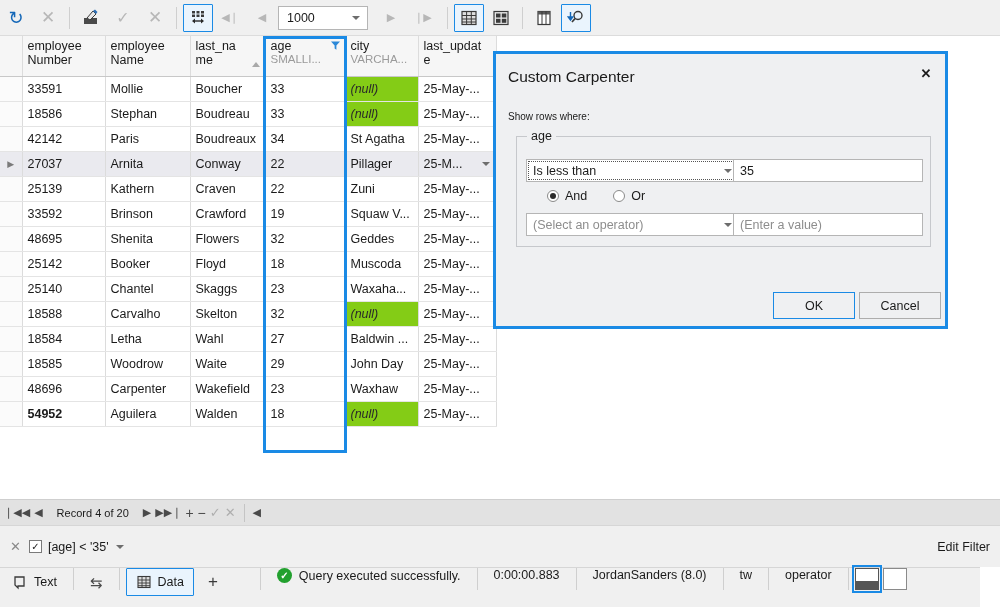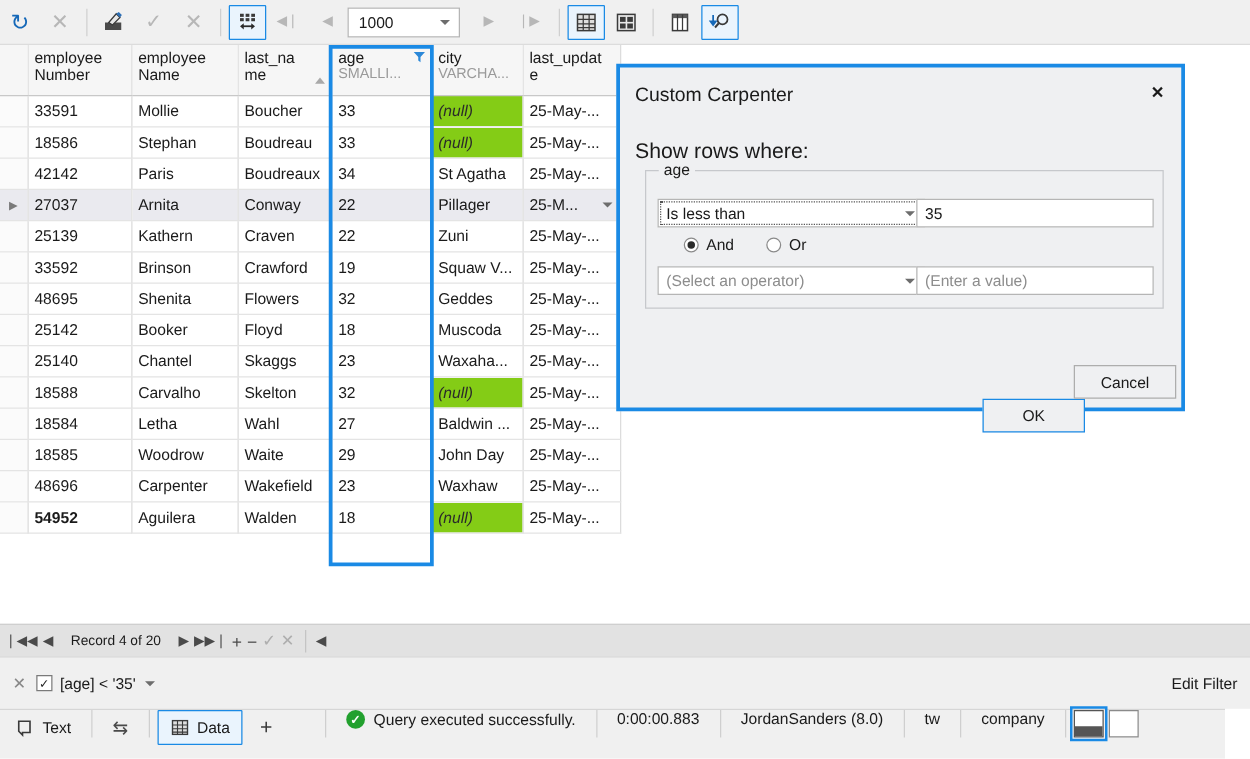--- a/index.html
+++ b/index.html
@@ -183,21 +183,21 @@
   .dlg-title {
     position: absolute; left: 12px; top: 14px;
     font-size: 15.5px; color: #1a1a1a;
   }
   .dlg-close {
     position: absolute; right: 8px; top: 9px;
     width: 22px; height: 20px;
     display: flex; align-items: center; justify-content: center;
     color: #1a1a1a; font-size: 13px; font-weight: bold;
   }
-  .dlg-sub { position: absolute; left: 12px; top: 57px; font-size: 17px; color: #1a1a1a; }
+  .dlg-sub { position: absolute; left: 12px; top: 57px; font-size: 10px; color: #1a1a1a; }
   .fieldset {
     position: absolute; left: 20px; top: 82px; width: 415px; height: 111px;
     border: 1px solid #c6c8cc;
   }
   .fs-legend {
     position: absolute; left: 10px; top: -8px;
     background: #eff0f2; padding: 0 4px;
     font-size: 12.5px; color: #1a1a1a;
   }
   .dlg-combo {
@@ -548,21 +548,21 @@
       <span class="ok-circle">✓</span>
       <span>Query executed successfully.</span>
     </div>
     <span class="sb-sep"></span>
     <span class="sb-item">0:00:00.883</span>
     <span class="sb-sep"></span>
     <span class="sb-item">JordanSanders (8.0)</span>
     <span class="sb-sep"></span>
     <span class="sb-item">tw</span>
     <span class="sb-sep"></span>
-    <span class="sb-item">company</span>
+    <span class="sb-item">operator</span>
     <span class="sb-sep"></span>
     <span class="sb-ico sel">
         <span class="fill"></span>
       </span>
     <span class="sb-ico"></span>
   </div>
 
   <div class="dialog">
     <div class="dlg-title">Custom Carpenter</div>
     <div class="dlg-close">✕</div>
@@ -594,17 +594,17 @@
 
       <div class="dlg-combo" style="left:9px; top:76px;">
         <span class="ph">(Select an operator)</span>
         <span class="arw"></span>
       </div>
       <div class="dlg-input" style="left:216px; top:76px;">
         <span class="ph">(Enter a value)</span>
       </div>
     </div>
 
-    <div class="dlg-btn default" style="left:290px; top:238px;margin-top:27px;">OK</div>
+    <div class="dlg-btn default" style="left:277px; top:238px;">OK</div>
     <div class="dlg-btn" style="left:363px; top:238px;">Cancel</div>
   </div>
 
 </div>
 
 </body></html>

